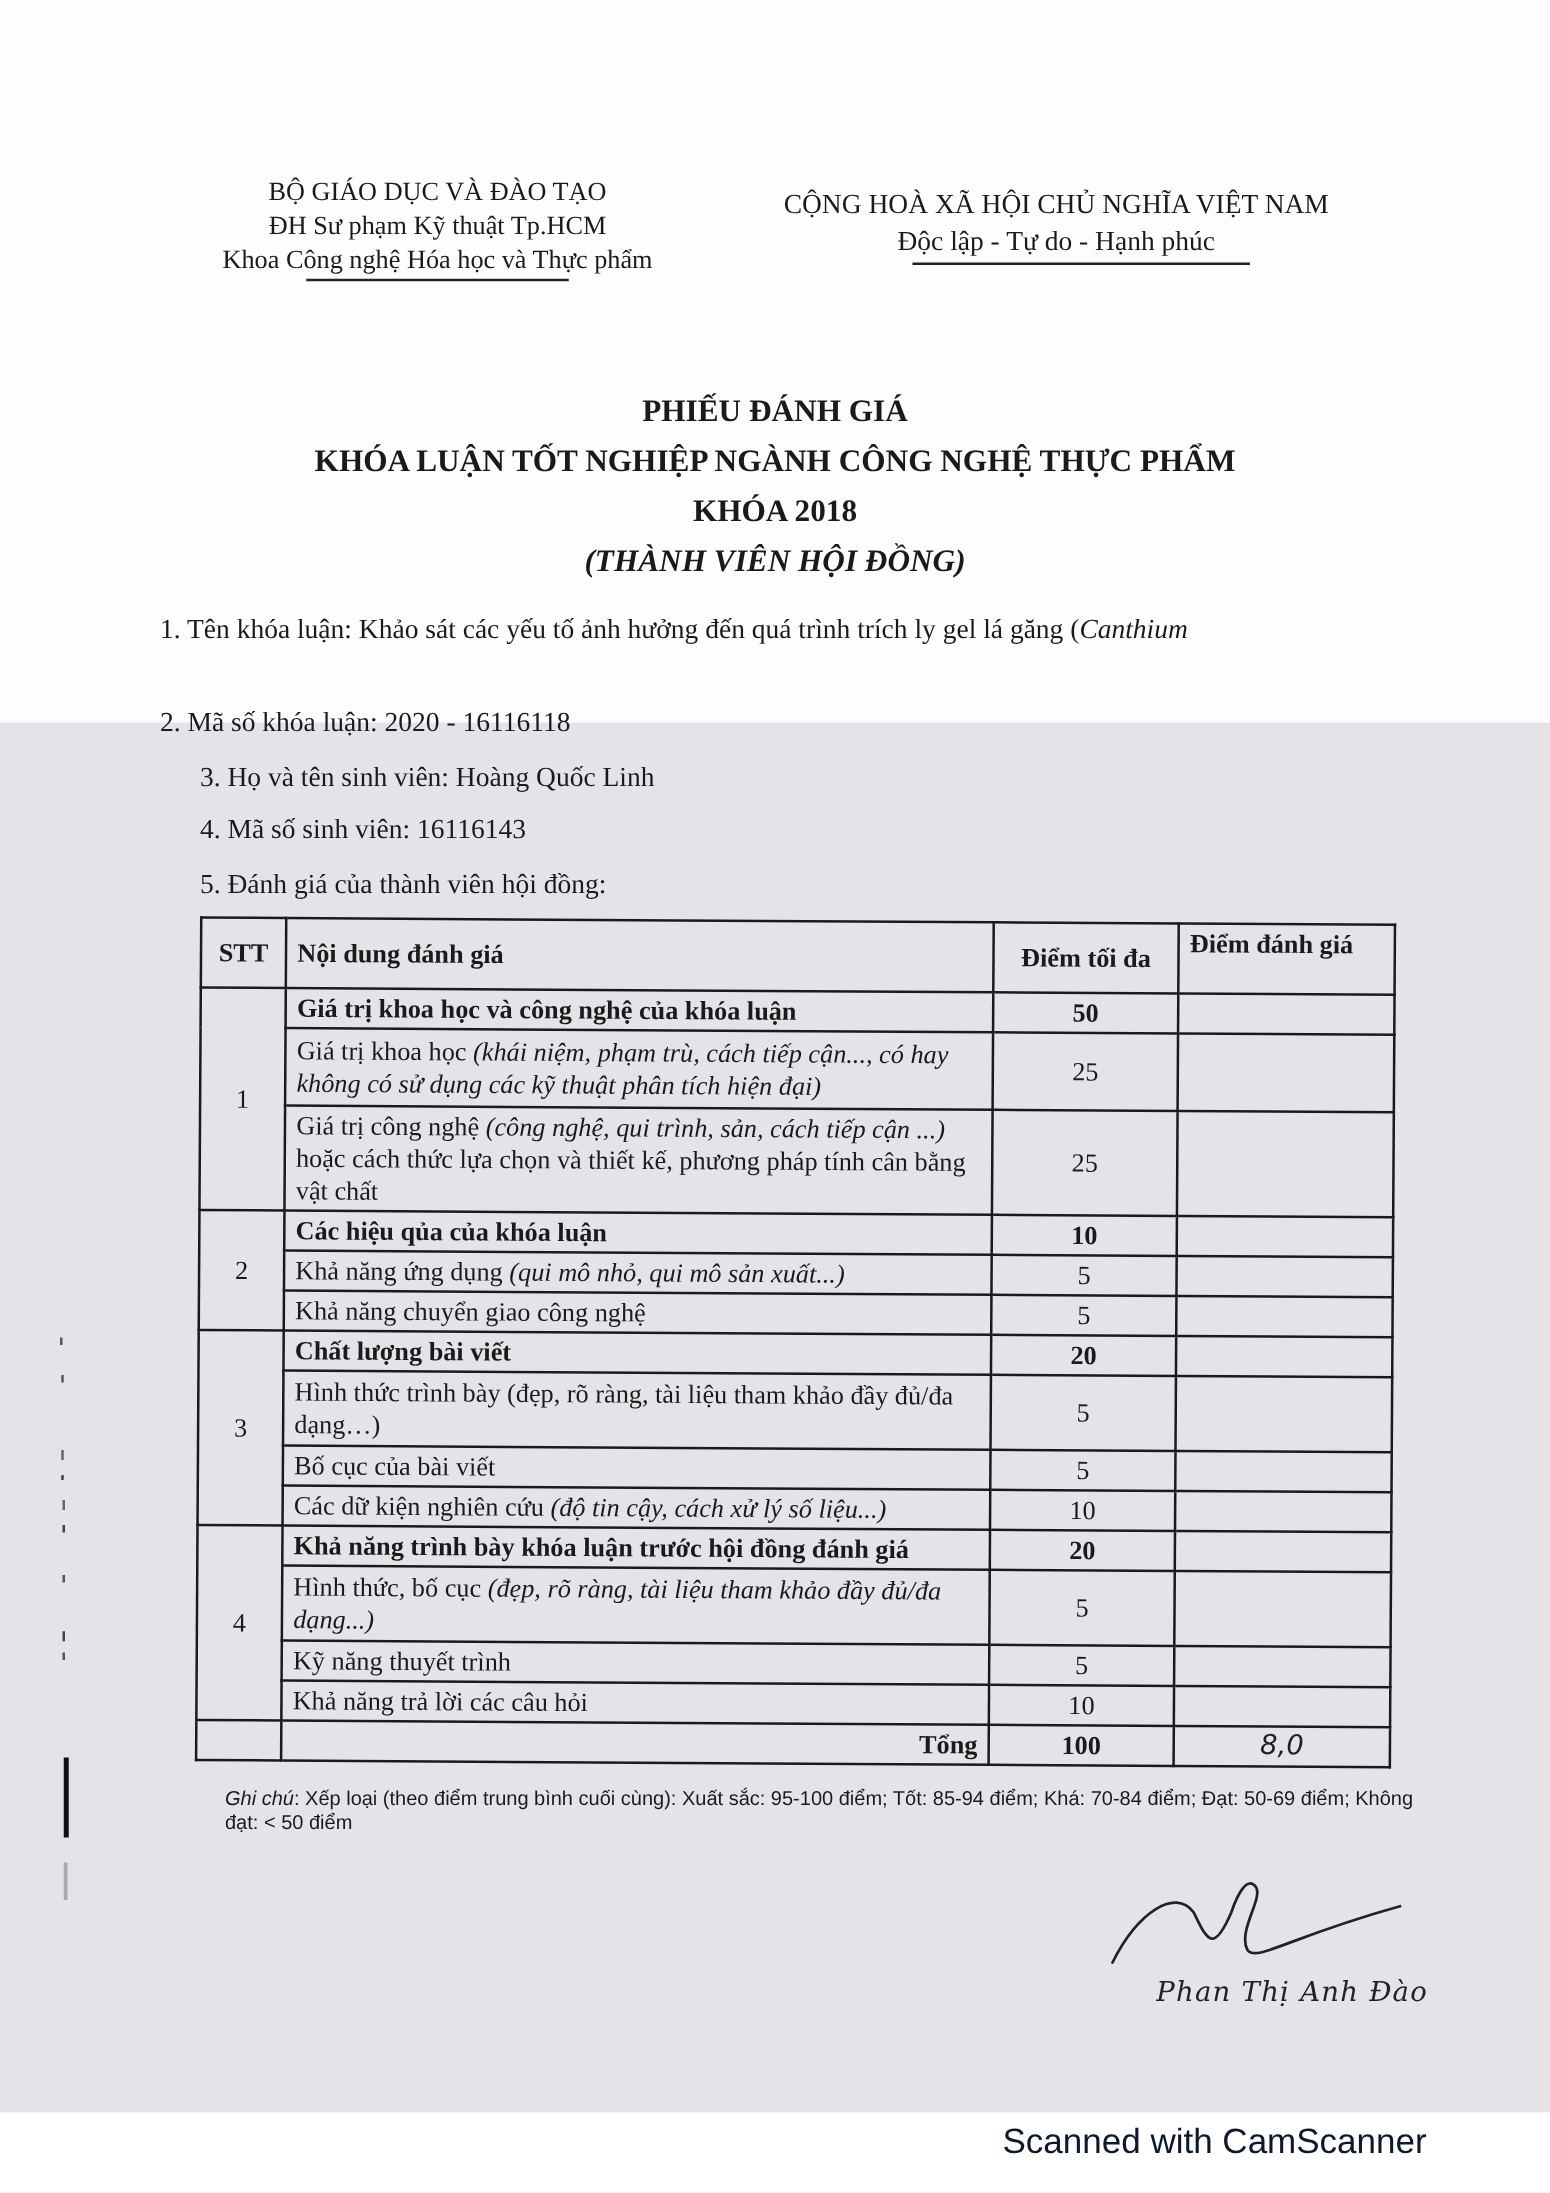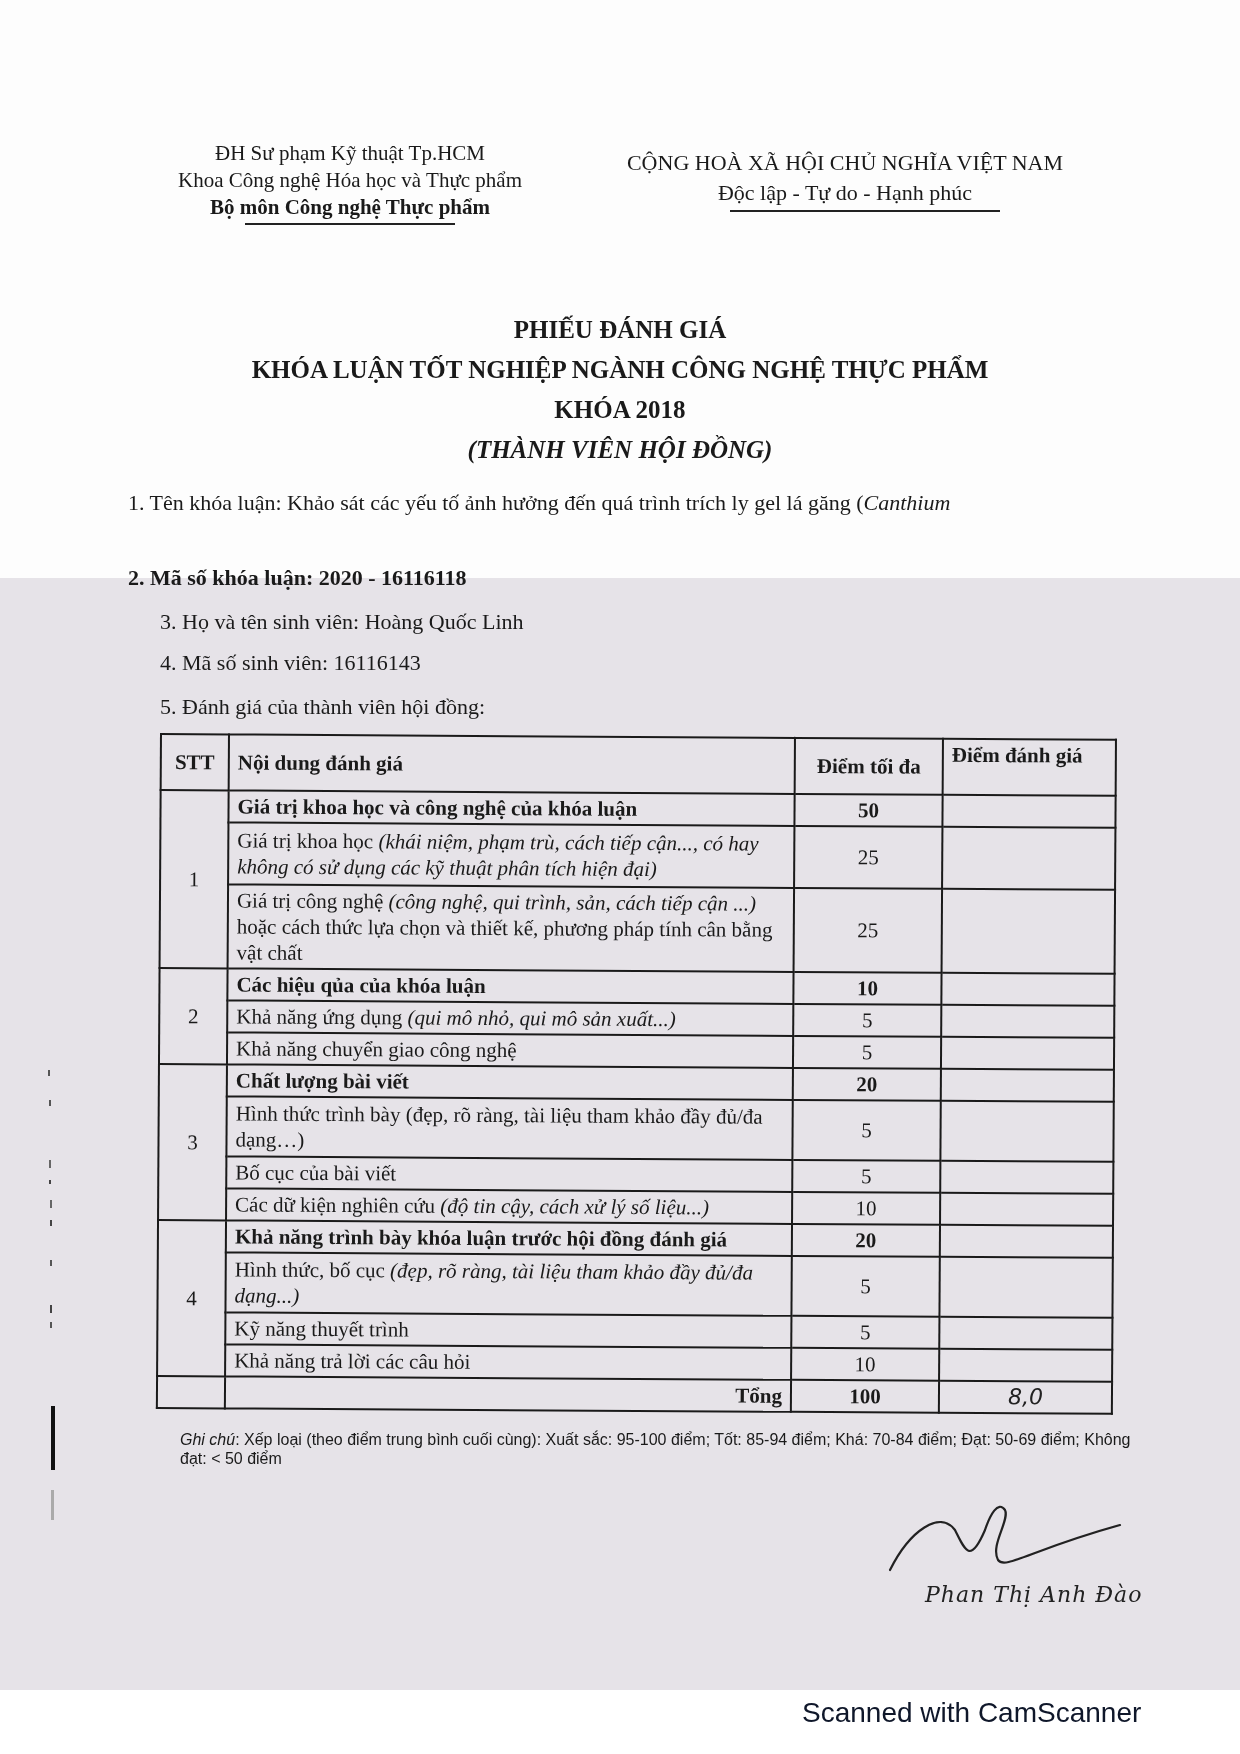--- a/index.html
+++ b/index.html
@@ -52,44 +52,44 @@
   .edge-marks { position: absolute; left: 40px; top: 1060px; width: 20px; height: 530px; }
 </style>
 </head>
 <body>
 
 <div class="page-top"></div>
 <div class="page-bottom"></div>
 <div class="footer-white"></div>
 
 <div class="hdr-left">
+  <div>BỘ GIÁO DỤC VÀ ĐÀO TẠO</div>
   <div>ĐH Sư phạm Kỹ thuật Tp.HCM</div>
   <div>Khoa Công nghệ Hóa học và Thực phẩm</div>
-  <div class="bold">Bộ môn Công nghệ Thực phẩm</div>
   <div class="rule"></div>
 </div>
 
 <div class="hdr-right">
   <div>CỘNG HOÀ XÃ HỘI CHỦ NGHĨA VIỆT NAM</div>
   <div>Độc lập - Tự do - Hạnh phúc</div>
   <div class="rule"></div>
 </div>
 
 <div class="titles">
   <div>PHIẾU ĐÁNH GIÁ</div>
   <div>KHÓA LUẬN TỐT NGHIỆP NGÀNH CÔNG NGHỆ THỰC PHẨM</div>
   <div>KHÓA 2018</div>
   <div class="sub">(THÀNH VIÊN HỘI ĐỒNG)</div>
 </div>
 
 <div class="item item1">
   <span>1. Tên khóa luận: Khảo sát các yếu tố ảnh hưởng đến quá trình trích ly gel lá găng (</span><span class="italic">Canthium</span><br>
 </div>
 
-<div class="item" style="left:128px; top:563px;font-weight:bold;">2. Mã số khóa luận: 2020 - 16116118</div>
+<div class="item" style="left:128px; top:563px;">2. Mã số khóa luận: 2020 - 16116118</div>
 <div class="item" style="left:160px; top:607px;">3. Họ và tên sinh viên: Hoàng Quốc Linh</div>
 <div class="item" style="left:160px; top:648px;">4. Mã số sinh viên: 16116143</div>
 <div class="item" style="left:160px; top:692px;">5. Đánh giá của thành viên hội đồng:</div>
 
 <table class="eval">
   <tbody>
       <tr style="height:56px;">
     <th class="c-stt">STT</th>
     <th>Nội dung đánh giá</th>
     <th class="c-max" style="text-align:center;">Điểm tối đa</th>

